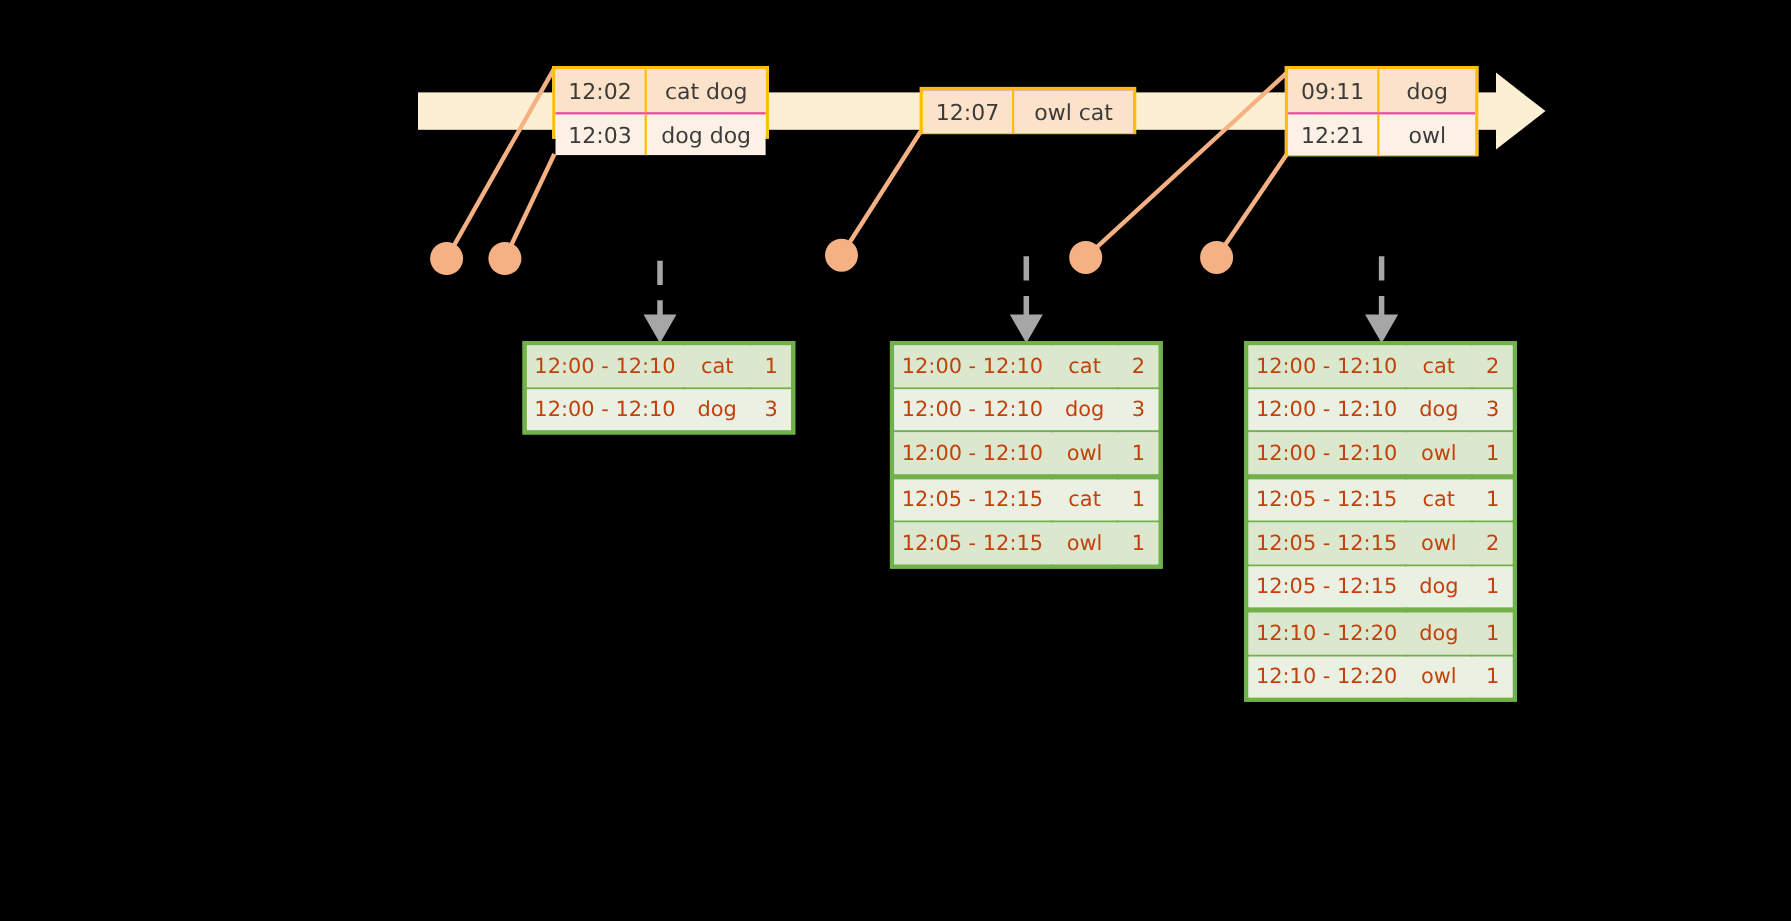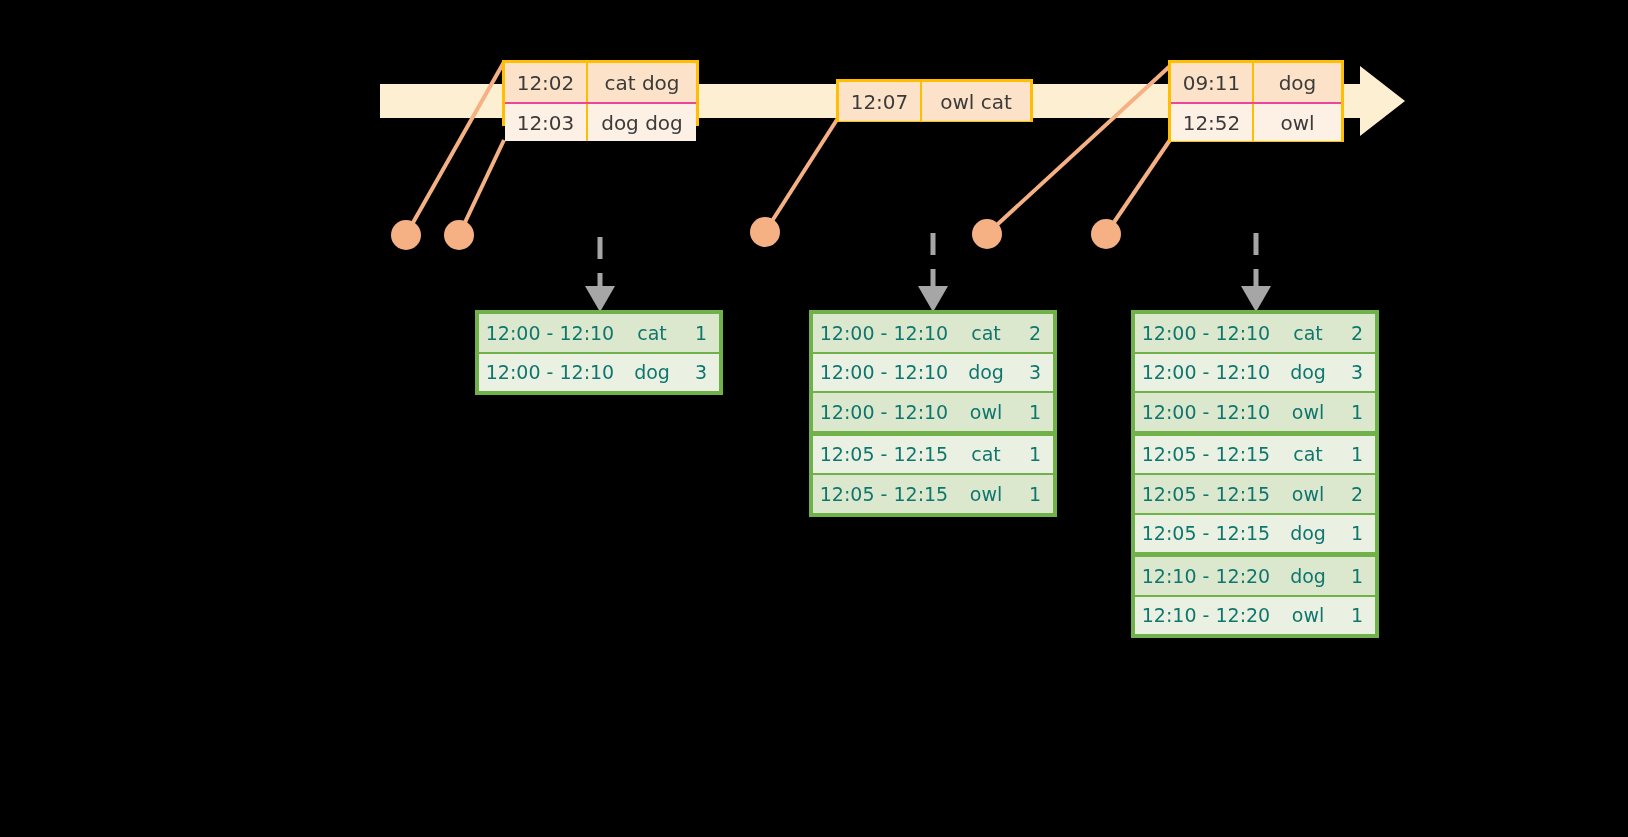--- a/index.html
+++ b/index.html
@@ -77,21 +77,21 @@
   }
   .res-row.band-a { background: #dce8ce; }
   .res-row.band-b { background: #eaf1e3; }
   .res-row + .res-row { margin-top: 2px; }
   .res-row.group-break { margin-top: 5px; }
   .res-cell {
     display: flex;
     align-items: center;
     justify-content: center;
     font-size: 19px;
-    color: #0f766e;
+    color: #c2410c;
     box-sizing: border-box;
     white-space: nowrap;
     text-align: right;
   }
   .res-cell.window { flex: 0 0 auto; margin-right: 2px; }
   .res-cell.key    { flex: 0 0 auto; margin-right: 2px; }
   .res-cell.count  { flex: 1 1 auto; }
   .res-row.band-a .res-cell { background: #dce8ce; }
   .res-row.band-b .res-cell { background: #eaf1e3; }
 </style>
@@ -149,21 +149,21 @@
       <div class="event-cell payload">owl cat</div>
     </div>
   </div>
 
   <div class="event-box" style="left:1168px; top:60px; width:176px; height:82px;">
     <div class="event-row shade-a">
       <div class="event-cell time">09:11</div>
       <div class="event-cell payload">dog</div>
     </div>
     <div class="event-row shade-b">
-      <div class="event-cell time">12:52</div>
+      <div class="event-cell time">12:21</div>
       <div class="event-cell payload">owl</div>
     </div>
   </div>
 
   <div class="result-table" id="snapshot-1" style="left:475px; top:310px; width:248px;">
       <div class="res-row band-a">
         <div class="res-cell window" style="width: 142px;">12:00 - 12:10</div>
         <div class="res-cell key" style="width: 58px;">cat</div>
         <div class="res-cell count" style="width: 40px;">1</div>
       </div>

